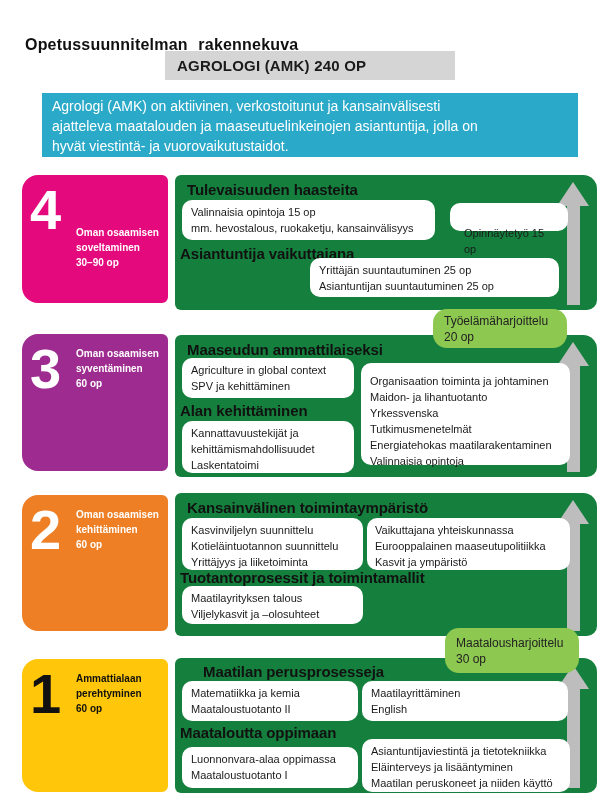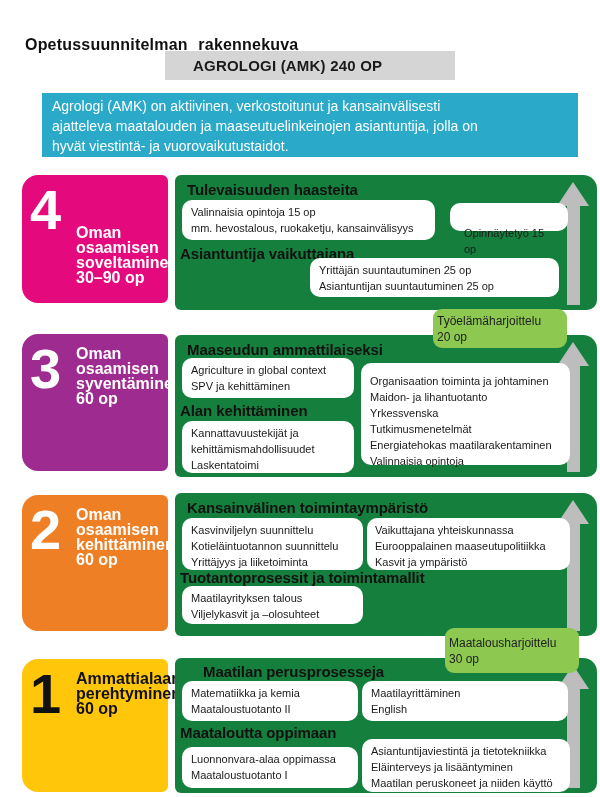--- a/index.html
+++ b/index.html
@@ -4,31 +4,31 @@
 <style>
   html,body{margin:0;padding:0;background:#ffffff;}
   .canvas{position:relative;width:600px;height:797px;background:#ffffff;
           font-family:"Liberation Sans",sans-serif;color:#1a1a1a;overflow:hidden;}
 
   .page-title{position:absolute;left:25px;top:8px;font-size:16px;font-weight:bold;
               color:#111;word-spacing:6px;letter-spacing:0.2px;margin-top:28px;}
 
   .degree-box{position:absolute;left:165px;top:51px;width:290px;height:29px;
               background:#d5d5d5;font-size:15px;font-weight:bold;line-height:29px;
-              padding-left:28px;box-sizing:border-box;letter-spacing:0.2px;}
+              padding-left:12px;box-sizing:border-box;letter-spacing:0.2px;}
 
   .intro-box{position:absolute;left:42px;top:93px;width:536px;height:64px;
              background:#2aa9c8;color:#ffffff;font-size:14px;line-height:20px;
              padding:3px 10px;box-sizing:border-box;white-space:pre-line;}
 
   .block{position:absolute;left:22px;width:146px;box-sizing:border-box;
          padding:8px 4px 0 8px;display:flex;gap:4px;
          border-radius:16px 6px 6px 16px;}
   .lvl-num{font-size:56px;font-weight:bold;line-height:0.95;color:#ffffff;width:42px;flex:none;}
-  .lvl-label{font-size:16px;font-weight:bold;line-height:15px;color:#ffffff;
+  .lvl-label{font-size:10px;font-weight:bold;line-height:15px;color:#ffffff;
              white-space:pre-line;padding-top:4px;}
   #block4{top:175px;height:128px;background:#e40a7e;}
   #block3{top:334px;height:137px;background:#9e2b90;}
   #block2{top:495px;height:136px;background:#ee7f24;}
   #block1{top:659px;height:133px;background:#ffc60a;}
   #block4 .lvl-label{padding-top:42px;}
   #block1 .lvl-num,#block1 .lvl-label{color:#111111;}
 
   .panel{position:absolute;left:175px;width:422px;background:#15803d;
          border-radius:6px 14px 10px 6px;}
@@ -71,22 +71,22 @@
   #p2-box4{left:192px;top:95px;width:203px;height:40px;}
 
   
   #p1-h1{left:12px;top:5px;margin-left:16px;}
   #p1-box1{left:7px;top:23px;width:176px;height:40px;}
   #p1-box2{left:187px;top:23px;width:206px;height:40px;}
   #p1-h2{left:5px;top:66px;}
   #p1-box3{left:7px;top:89px;width:176px;height:41px;}
   #p1-box4{left:187px;top:81px;width:208px;height:53px;}
 
-  .practice{position:absolute;background:#8dc851;border-radius:9px;font-size:12px;
-            line-height:16px;color:#222;padding:4px 4px;box-sizing:border-box;
+  .practice{position:absolute;background:#8dc851;border-radius:14px;font-size:12px;
+            line-height:16px;color:#222;padding:4px 11px;box-sizing:border-box;
             white-space:pre-line;z-index:5;}
   #practice1{left:433px;top:309px;width:134px;height:39px;}
   #practice2{left:445px;top:628px;width:134px;height:45px;padding-top:7px;}
 </style>
 </head>
 <body>
 
 <div class="canvas">
 
   <div class="page-title">Opetussuunnitelman rakennekuva</div>

